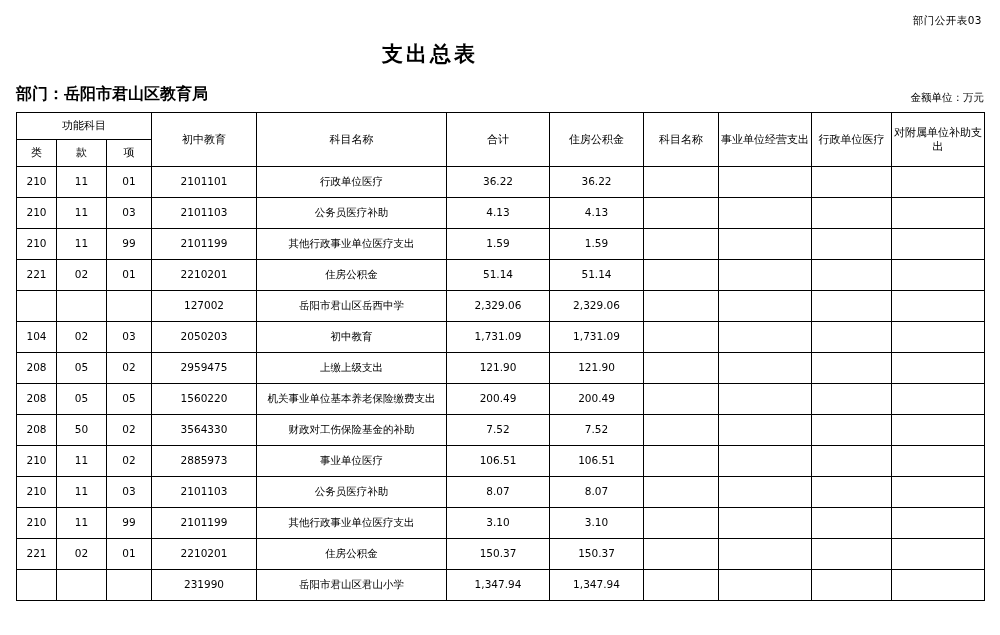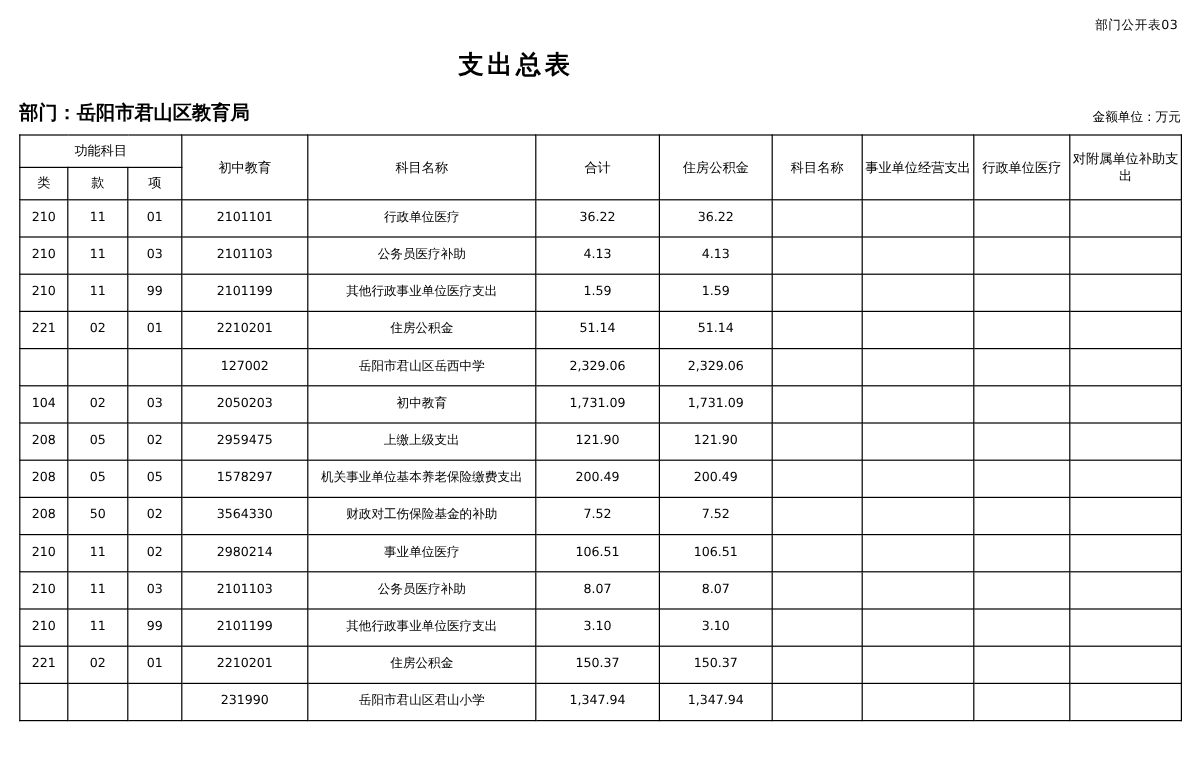--- a/index.html
+++ b/index.html
@@ -251,21 +251,21 @@
           <td class="num">121.90</td>
           <td class="num"></td>
           <td class="num"></td>
           <td class="num"></td>
           <td class="num"></td>
         </tr>
         <tr>
           <td>208</td>
           <td>05</td>
           <td>05</td>
-          <td class="code">1578297</td>
+          <td class="code">1560220</td>
           <td class="name">机关事业单位基本养老保险缴费支出</td>
           <td class="num">200.49</td>
           <td class="num">200.49</td>
           <td class="num"></td>
           <td class="num"></td>
           <td class="num"></td>
           <td class="num"></td>
         </tr>
         <tr>
           <td>208</td>
@@ -277,21 +277,21 @@
           <td class="num">7.52</td>
           <td class="num"></td>
           <td class="num"></td>
           <td class="num"></td>
           <td class="num"></td>
         </tr>
         <tr>
           <td>210</td>
           <td>11</td>
           <td>02</td>
-          <td class="code">2980214</td>
+          <td class="code">2885973</td>
           <td class="name">事业单位医疗</td>
           <td class="num">106.51</td>
           <td class="num">106.51</td>
           <td class="num"></td>
           <td class="num"></td>
           <td class="num"></td>
           <td class="num"></td>
         </tr>
         <tr>
           <td>210</td>

